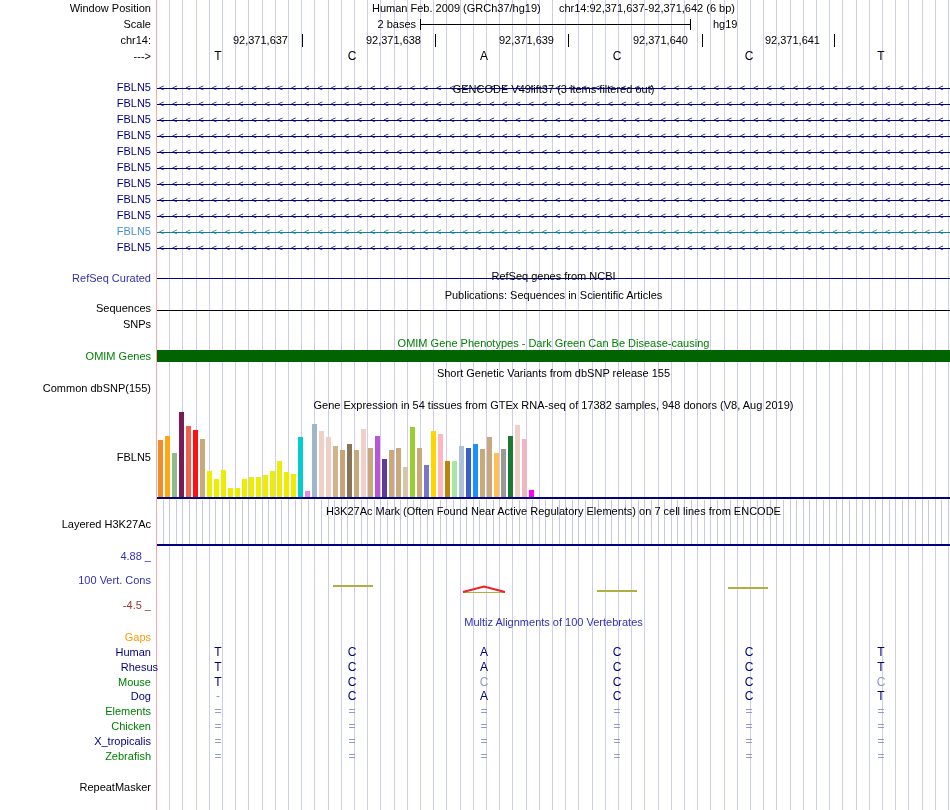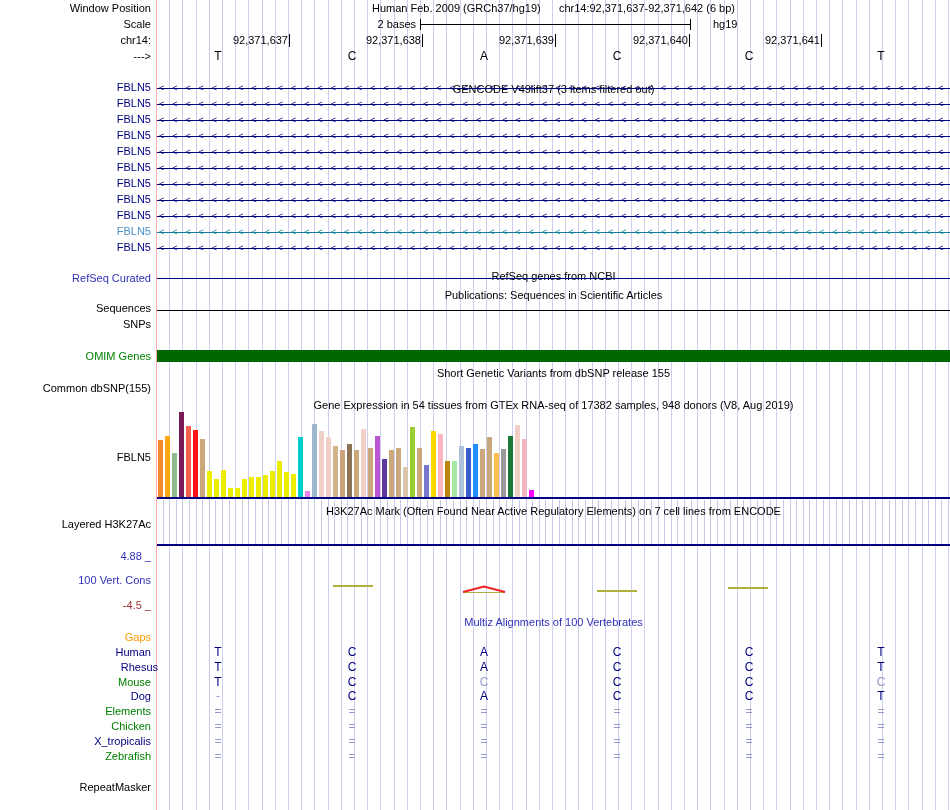--- a/index.html
+++ b/index.html
@@ -11,21 +11,21 @@
     background:repeating-linear-gradient(to right,transparent 0px,transparent 5.6px,#c8c8ea 5.6px,#c8c8ea 6.6px);}
   .edge-line{position:absolute;left:156px;top:0;width:1px;height:810px;background:#f7aaaa;}
   .left-label{position:absolute;left:0;width:151px;height:13px;line-height:13px;
     text-align:right;white-space:nowrap;}
   .center-title{position:absolute;left:157px;width:793px;height:13px;line-height:13px;
     text-align:center;white-space:nowrap;}
   .hline{position:absolute;left:157px;width:793px;}
   .navy{color:#000080;} .blue{color:#3030b8;} .green{color:#008000;}
   .orange{color:#ff9900;} .maroon{color:#993333;}
   .coord{position:absolute;top:34px;width:112px;height:13px;line-height:13px;
-    text-align:right;border-right:1px solid #000;padding-right:1px;white-space:nowrap;}
+    text-align:right;border-right:1px solid #000;padding-right:14px;white-space:nowrap;}
   .base-letter{position:absolute;top:50px;width:40px;height:13px;line-height:13px;
     text-align:center;font-size:12px;}
   .scale-bar{position:absolute;left:420px;top:19px;width:269px;height:11px;
     border-left:1px solid #000;border-right:1px solid #000;
     background:linear-gradient(to bottom,transparent 5px,#000 5px,#000 6px,transparent 6px);}
   .scale-value{position:absolute;left:316px;top:18px;width:100px;height:13px;line-height:13px;text-align:right;}
   .scale-genome{position:absolute;left:694px;top:18px;height:13px;line-height:13px;margin-left:19px;}
   .gene-arrows{position:absolute;left:157px;width:793px;height:9px;overflow:hidden;
     font-size:9px;line-height:9px;letter-spacing:7.95px;padding-left:2px;box-sizing:border-box;
     white-space:nowrap;}
@@ -102,20 +102,21 @@
   <div class="center-title" style="top:270px">RefSeq genes from NCBI</div>
   <div class="hline" style="top:278px;height:1px;background:#000080"></div>
   <div class="left-label blue" style="top:272px">RefSeq Curated</div>
 
   <div class="center-title" style="top:289px">Publications: Sequences in Scientific Articles</div>
   <div class="left-label" style="top:302px">Sequences</div>
   <div class="hline" style="top:310px;height:1px;background:#000"></div>
 
   <div class="left-label" style="top:318px">SNPs</div>
 
+  <div class="center-title green" style="top:337px">OMIM Gene Phenotypes - Dark Green Can Be Disease-causing</div>
   <div class="omim-bar"></div>
   <div class="left-label green" style="top:350px">OMIM Genes</div>
 
   <div class="center-title" style="top:367px">Short Genetic Variants from dbSNP release 155</div>
   <div class="left-label" style="top:382px">Common dbSNP(155)</div>
 
   <div class="center-title" style="top:399px">Gene Expression in 54 tissues from GTEx RNA-seq of 17382 samples, 948 donors (V8, Aug 2019)</div>
   <div class="left-label" style="top:451px">FBLN5</div>
   <div id="gtex-bars">
       <div class="gtex-bar" style="background: rgb(242, 140, 40); height: 57px;"></div>

